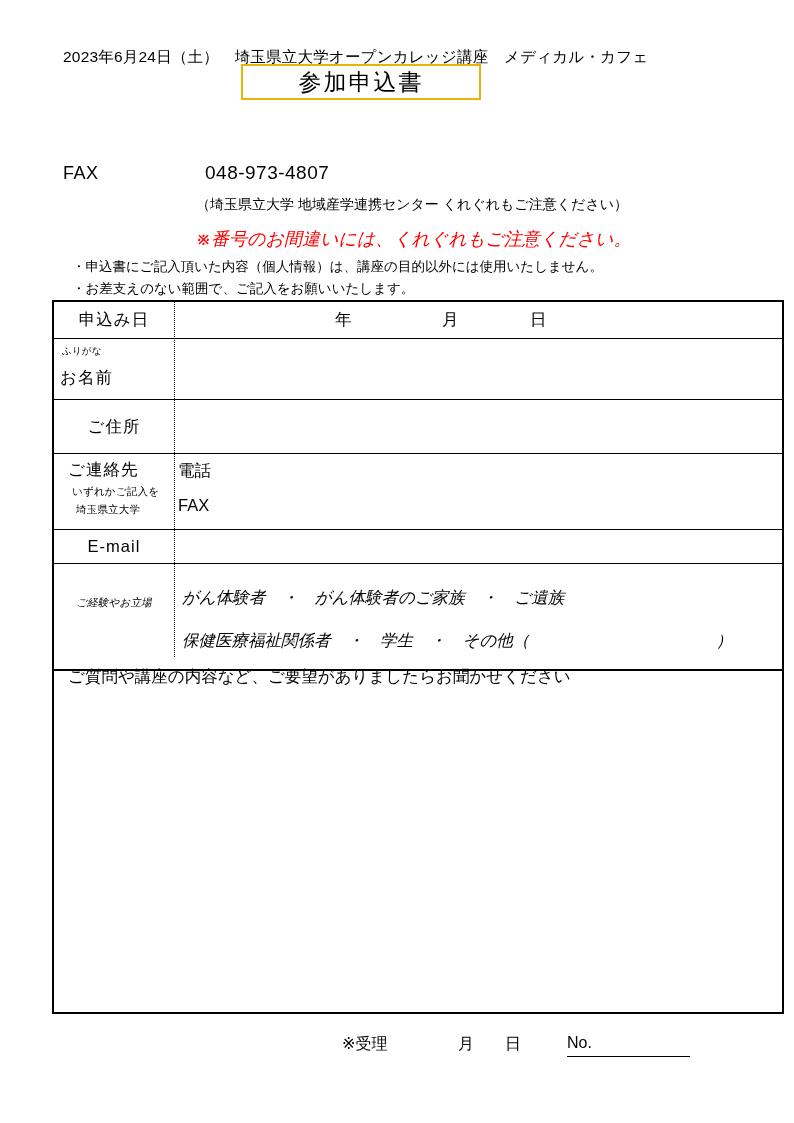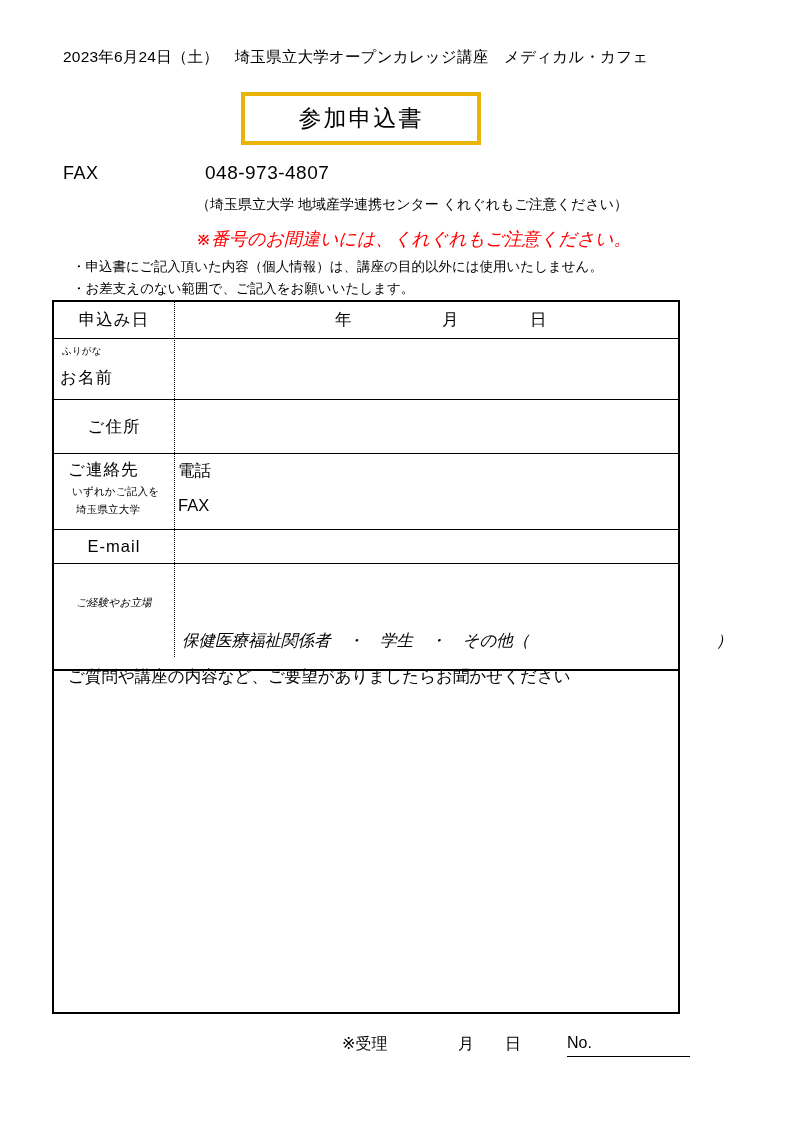--- a/index.html
+++ b/index.html
@@ -29,24 +29,24 @@
     left: 63px;
     top: 47px;
     font-size: 15.5px;
     letter-spacing: 0.2px;
     white-space: nowrap;
   }
 
   .title-box {
     position: absolute;
     left: 241px;
-    top: 92px;
+    top: 64px;
     width: 240px;
-    height: 53px;
-    border: 4px solid #eab308;
+    height: 36px;
+    border: 2px solid #eab308;
     box-sizing: border-box;
     display: flex;
     align-items: center;
     justify-content: center;
   }
   .title-box-text {
     font-size: 23px;
     letter-spacing: 2px;
   }
 
@@ -88,21 +88,21 @@
     white-space: nowrap;
   }
   .note-1 { left: 72px; top: 258px; }
   .note-2 { left: 72px; top: 280px; }
 
   
   .form-table {
     position: absolute;
     left: 52px;
     top: 300px;
-    width: 628px;
+    width: 732px;
     height: 714px;
     box-sizing: border-box;
     border-left: 2px solid #000;
     border-right: 2px solid #000;
     border-top: 2px solid #000;
     border-bottom: 2px solid #000;
     text-align: center;
   }
 
   .row {
@@ -312,20 +312,21 @@
         <span class="label-main">E-mail</span>
       </div>
       <div class="value-cell" style="height:100%;"></div>
     </div>
 
     <div class="row row-sep-thick" id="row-standing">
       <div class="label-cell" style="height:100%; justify-content:flex-start;">
         <span class="label-tiny" style="margin-top:18px;">ご経験やお立場</span>
       </div>
       <div class="value-cell" style="height:100%;">
+        <span class="opt-line" id="opt-line-1">がん体験者　・　がん体験者のご家族　・　ご遺族</span>
         <span class="opt-line" id="opt-line-2">保健医療福祉関係者　・　学生　・　その他（</span>
         <span id="opt-close-paren">）</span>
       </div>
     </div>
 
     <div class="row" id="row-comment">
       <span class="comment-prompt">ご質問や講座の内容など、ご要望がありましたらお聞かせください</span>
       <div style="position:absolute; left:0; top:34px; right:0; bottom:0;"></div>
     </div>
 

